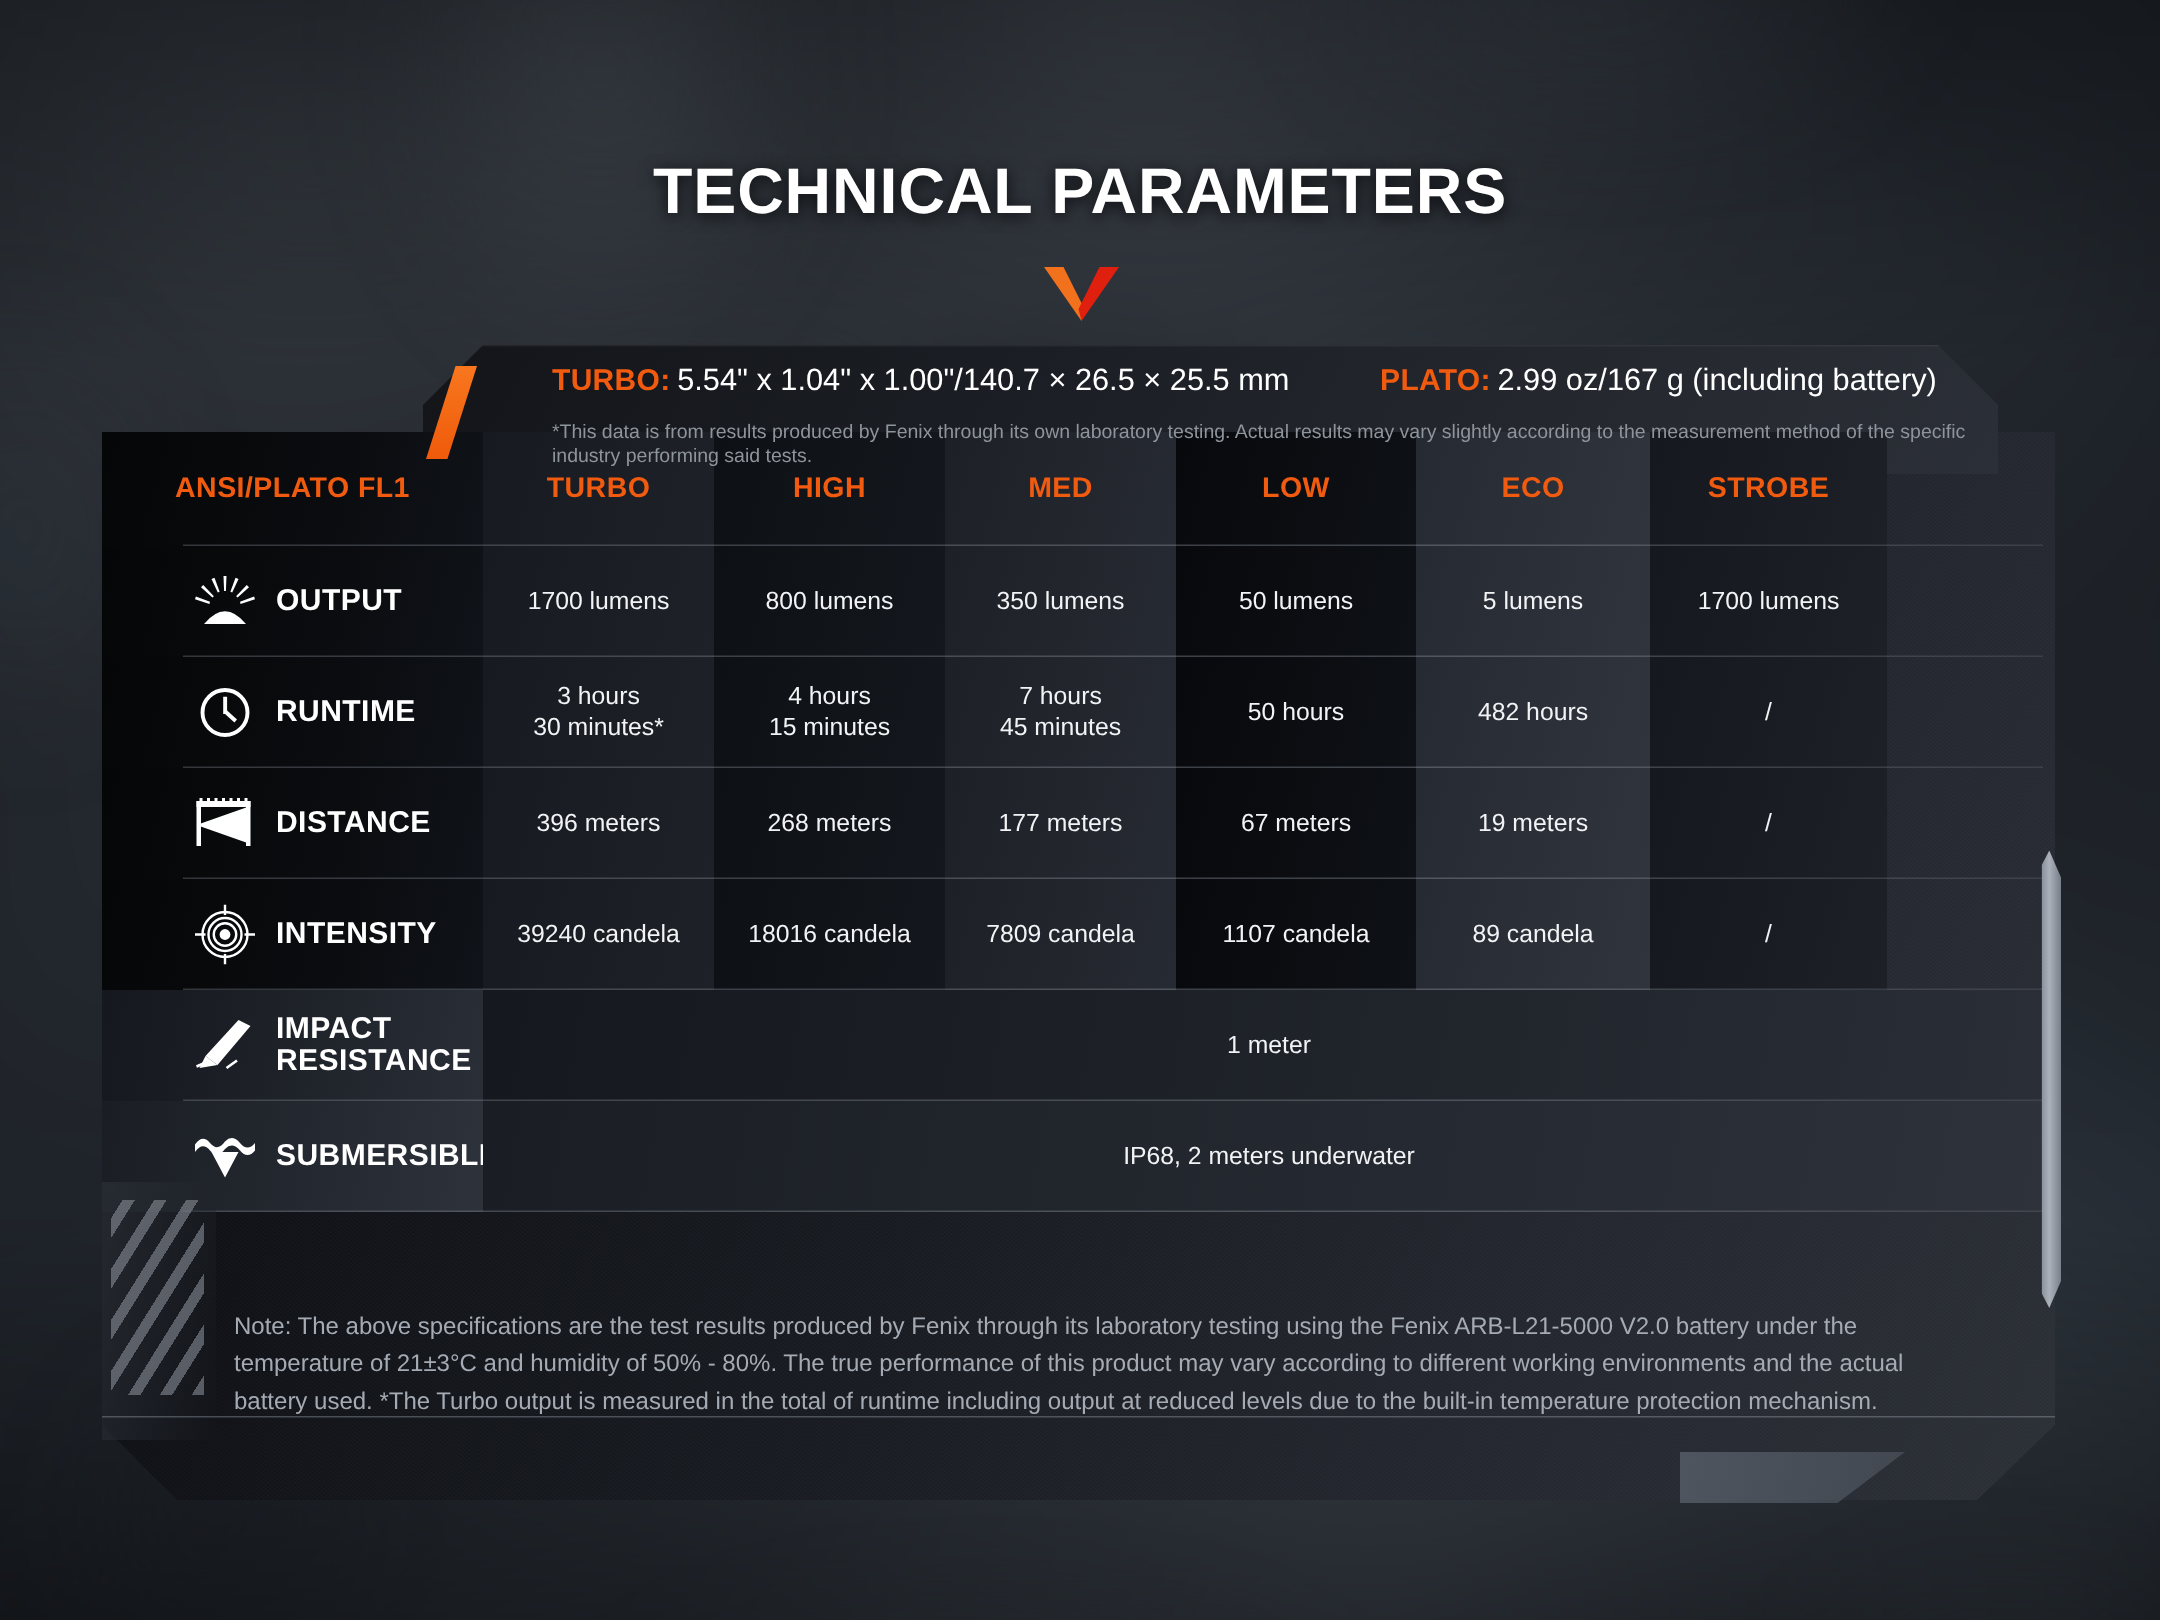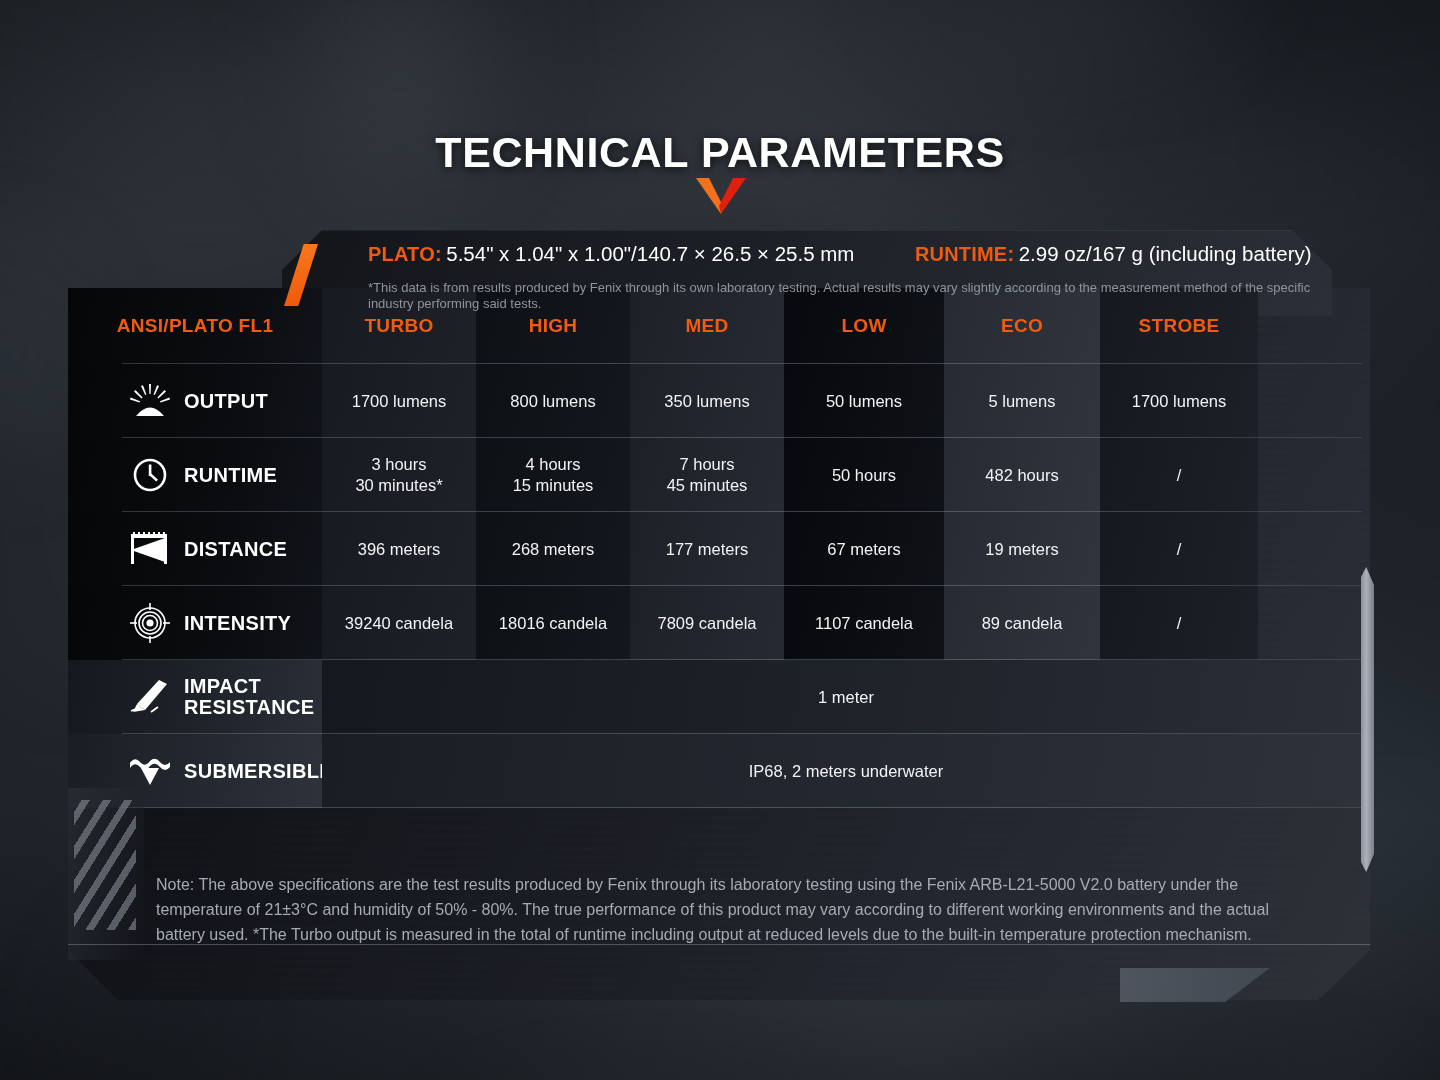--- a/index.html
+++ b/index.html
@@ -40,21 +40,20 @@
       radial-gradient(ellipse 420px 420px at 50% 46%, rgba(0,0,0,.55), rgba(0,0,0,0) 72%),
       linear-gradient(to bottom, rgba(0,0,0,.45) 0%, rgba(0,0,0,.12) 26%, rgba(0,0,0,.10) 72%, rgba(0,0,0,.62) 100%);
     filter:blur(10px);
   }
 
   
   #title{
     position:absolute;top:104px;left:0;width:1440px;text-align:center;z-index:6;
     color:#ffffff;font-size:43px;font-weight:bold;letter-spacing:.6px;
     text-shadow:0 2px 10px rgba(0,0,0,.75);
-    margin-top:24px;
   }
   #chevron{
     position:absolute;top:178px;left:696px;width:50px;height:36px;z-index:6;
   }
 
   
   #specbar{
     position:absolute;left:282px;top:230px;width:1050px;height:86px;z-index:5;
     background:linear-gradient(120deg,#131519 0%,#1b1e24 38%,#24272e 70%,#2b2f37 100%);
     -webkit-clip-path:polygon(40px 0, 1010px 0, 1050px 40px, 1050px 86px, 0 86px, 0 40px);
@@ -206,23 +205,23 @@
     <polygon points="50,0 37,0 23,28 25,36" fill="#e0200f"></polygon>
   </svg>
 </div>
 
 <div id="specbar"></div>
 <div id="specbar-edge"></div>
 <div id="orange-slash"></div>
 
 <div id="spec-text">
   <div id="spec-line1">
-    <span class="kw">PLATO:</span>
+    <span class="kw">TURBO:</span>
     <span class="kv">5.54" x 1.04" x 1.00"/140.7 × 26.5 × 25.5 mm</span>
-    <span id="weight-group" class="kw">RUNTIME:</span>
+    <span id="weight-group" class="kw">PLATO:</span>
     <span class="kv">2.99 oz/167 g (including battery)</span>
   </div>
   <div id="spec-note">*This data is from results produced by Fenix through its own laboratory testing. Actual results may vary slightly according to the measurement method of the specific industry performing said tests.</div>
 </div>
 
 <div id="panel"></div>
 <div id="panel-grain"></div>
 <div id="left-bevel"></div>
 <div id="stripes"></div>
 <div id="right-accent"></div>

